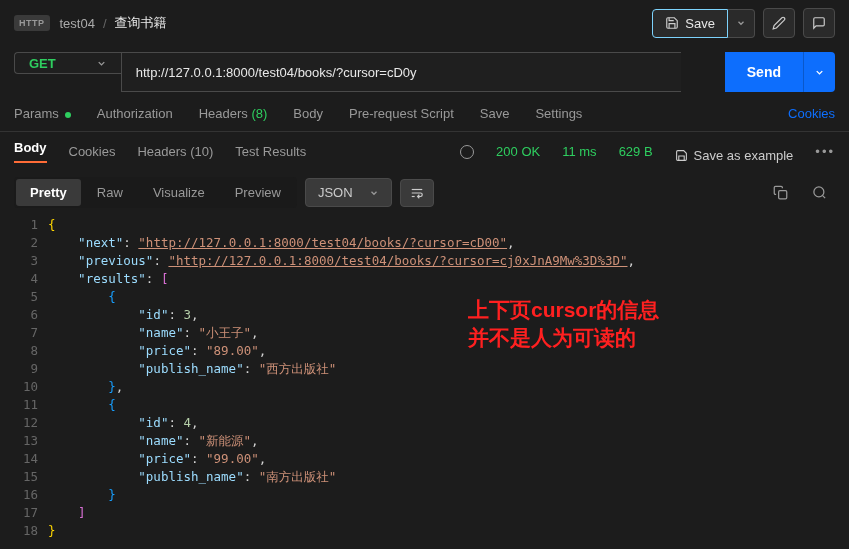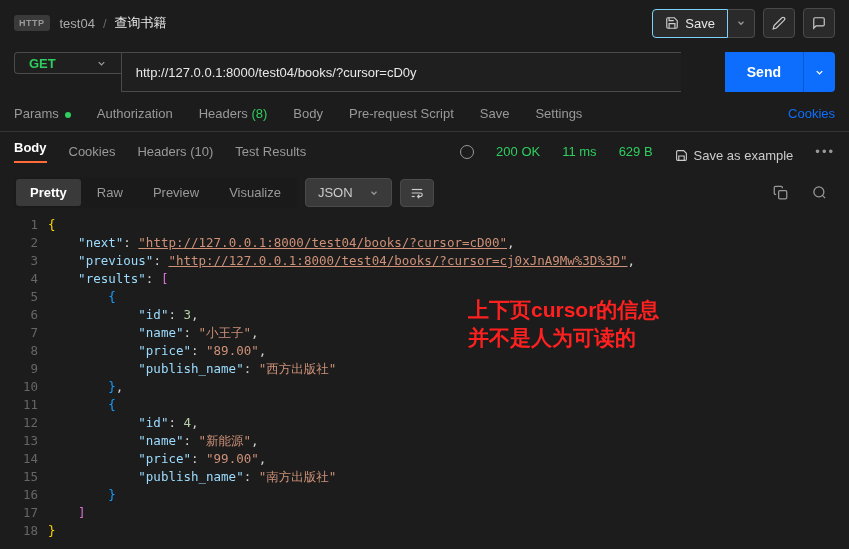--- a/index.html
+++ b/index.html
@@ -147,22 +147,22 @@
       </svg>
     <span>Save as example</span>
   </span>
   <span class="dots">•••</span>
 </div>
 
 <div class="fmt-row">
   <div class="fmt-tabs">
     <span class="fmt-tab active">Pretty</span>
     <span class="fmt-tab">Raw</span>
+    <span class="fmt-tab">Visualize</span>
     <span class="fmt-tab">Preview</span>
-    <span class="fmt-tab">Visualize</span>
   </div>
   <div class="json-sel">
     <span>JSON</span>
     <svg width="10" height="10" viewBox="0 0 24 24" fill="none" stroke="#999" stroke-width="3">
         <polyline points="6 9 12 15 18 9"></polyline>
       </svg>
   </div>
   <button class="wrap-btn">
     <svg width="14" height="12" viewBox="0 0 24 20" fill="none" stroke="#ccc" stroke-width="2">
         <line x1="3" y1="4" x2="21" y2="4"></line>

